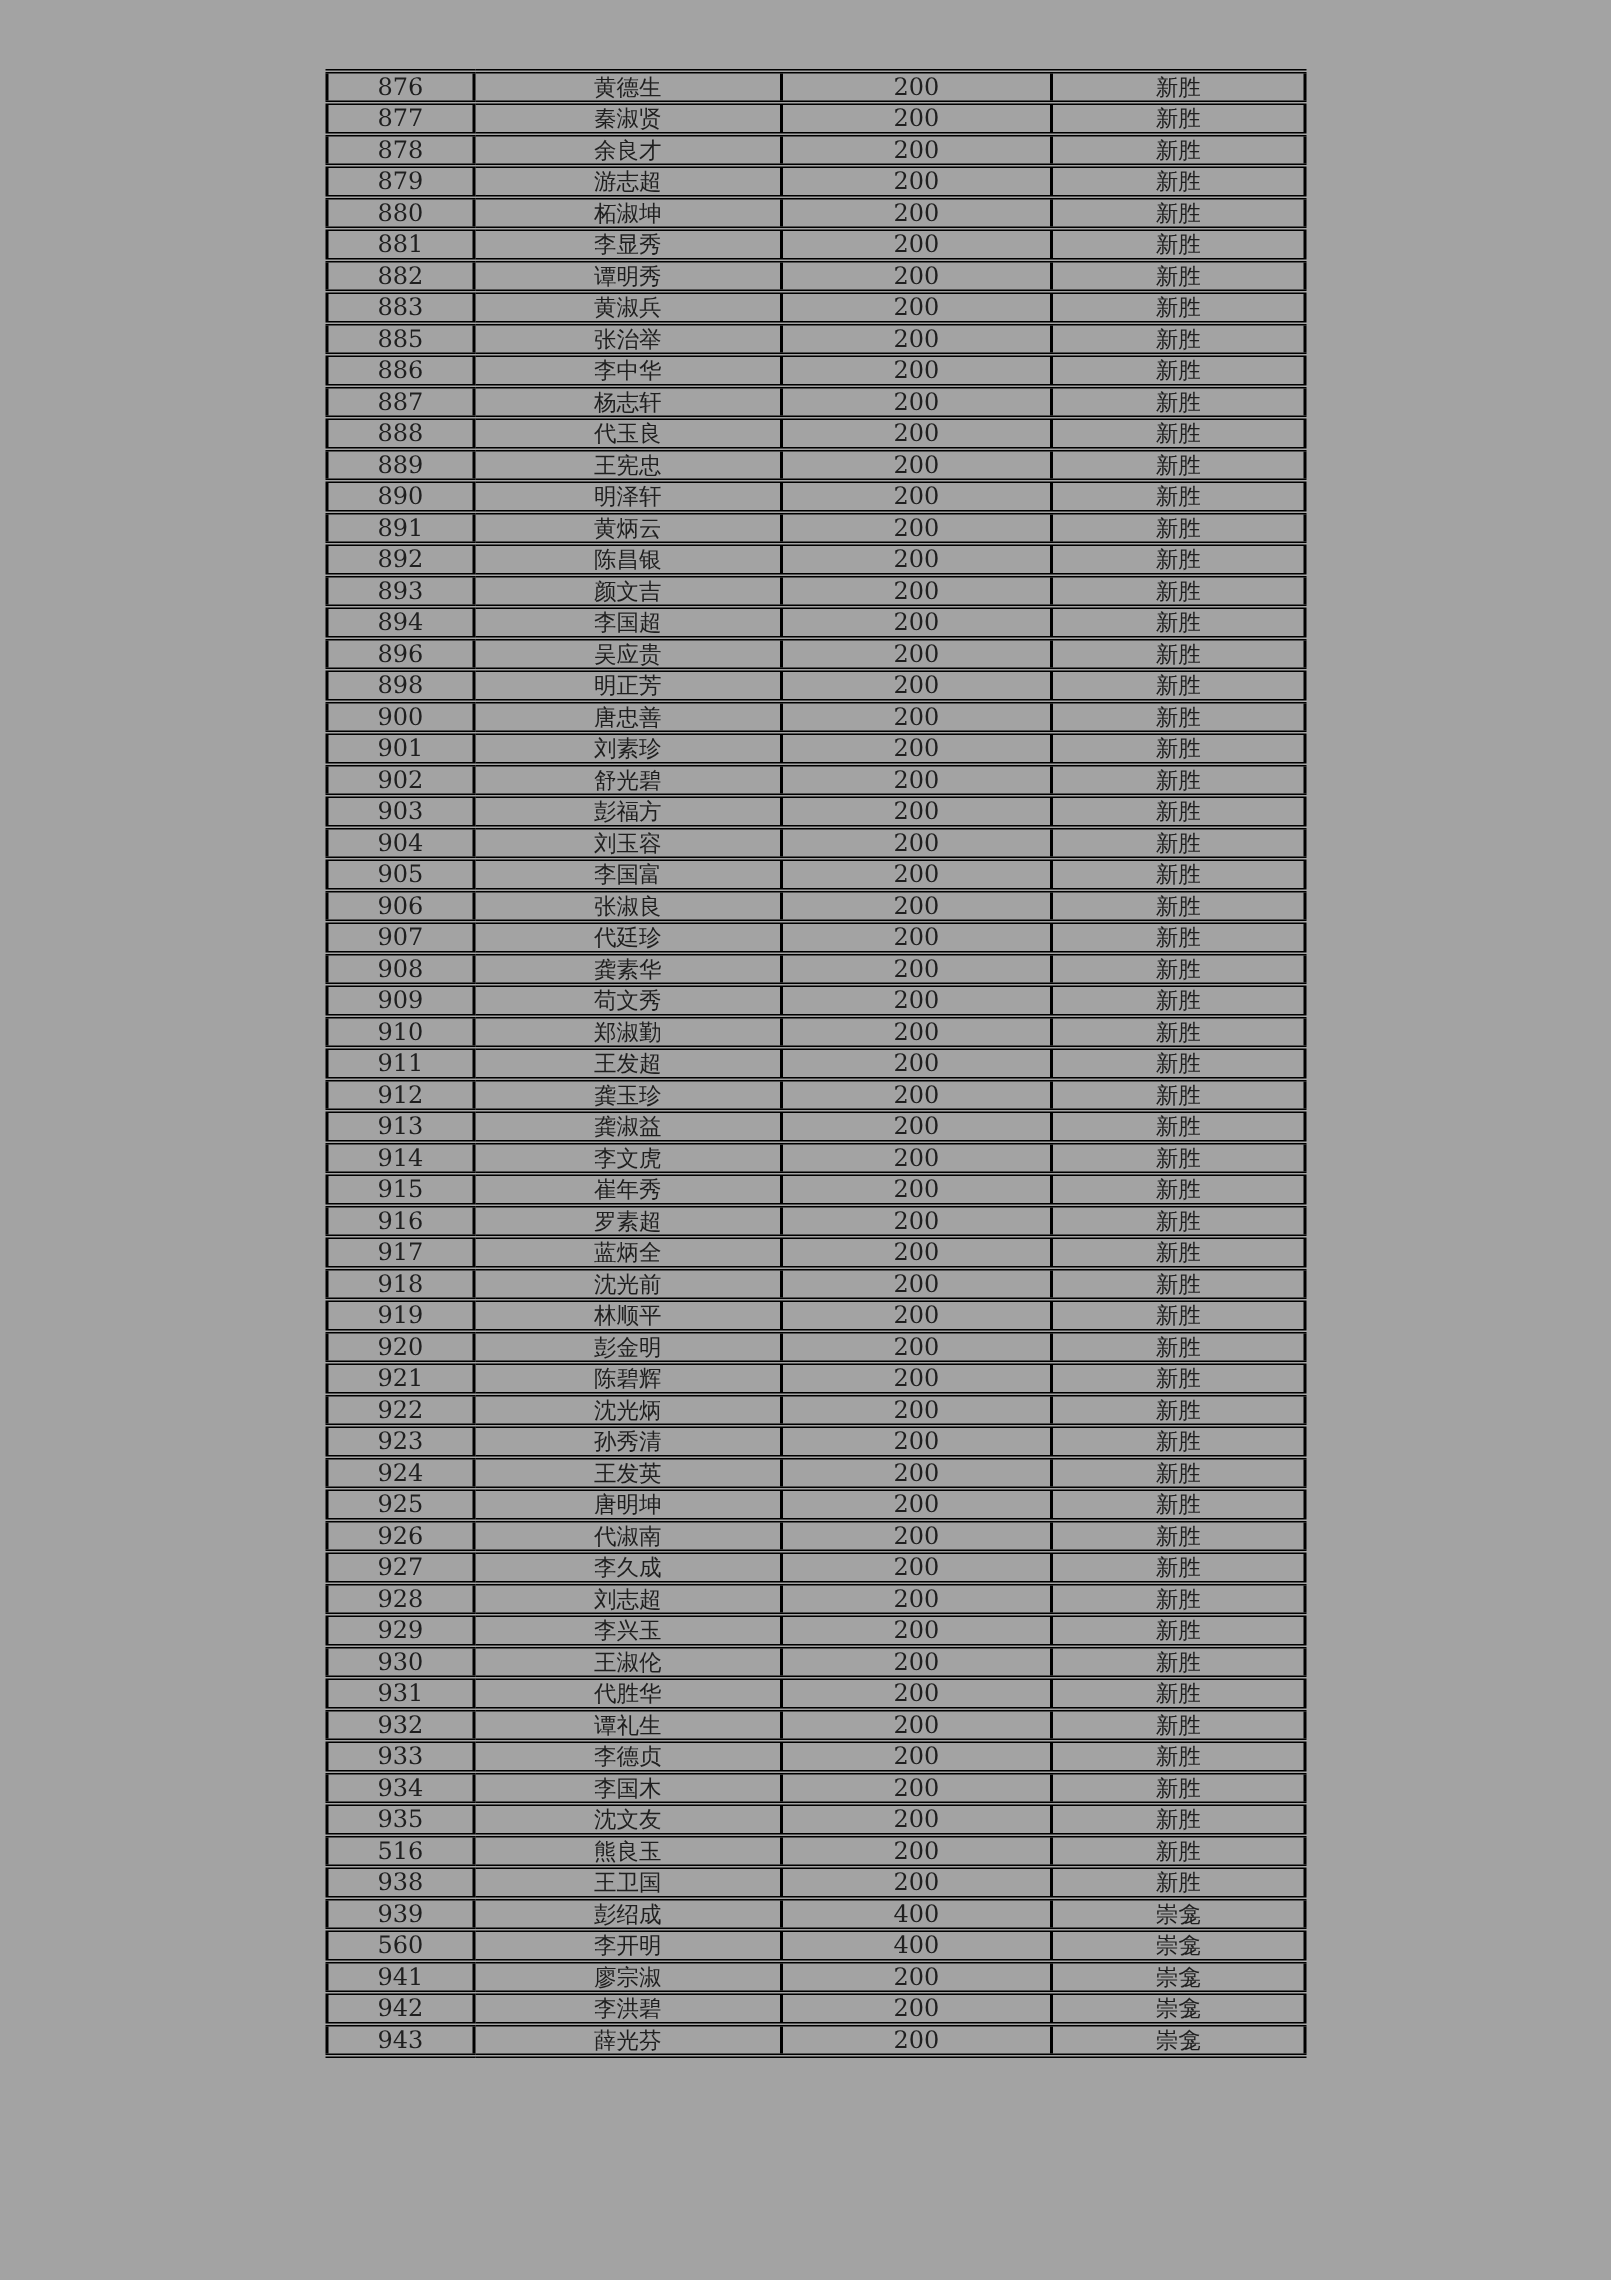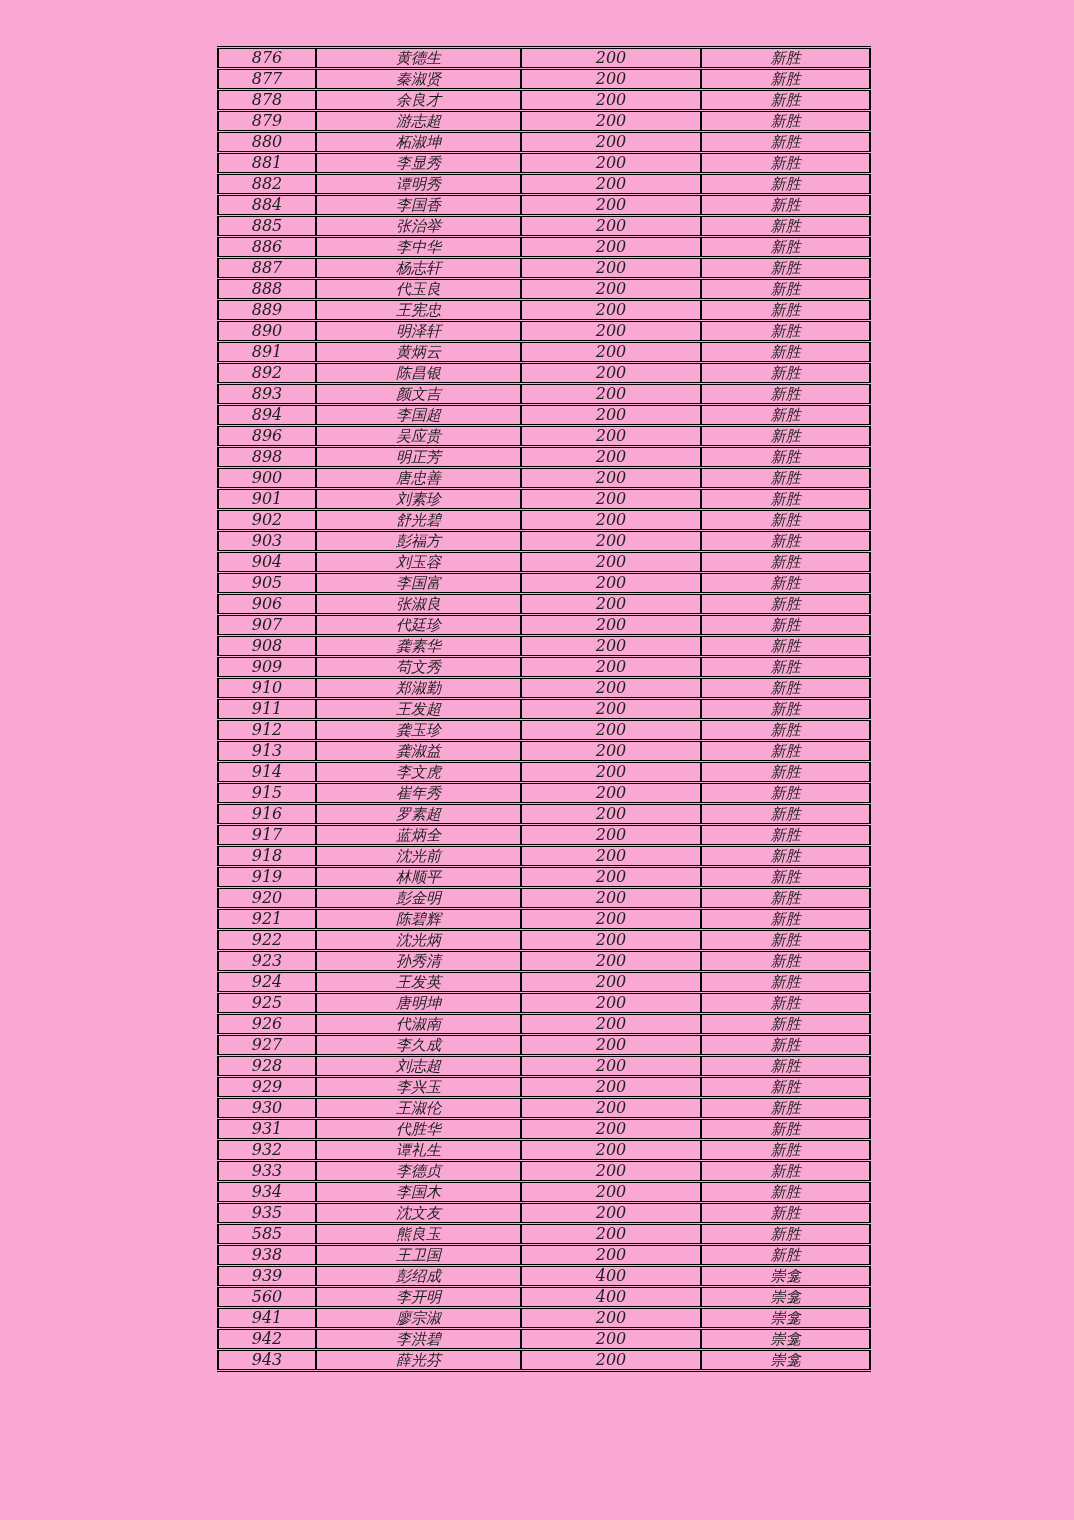--- a/index.html
+++ b/index.html
@@ -4,24 +4,23 @@
 <style>
   html, body {
     margin: 0;
     padding: 0;
     background: #ffffff;
   }
   .page {
     position: relative;
     width: 1074px;
     height: 1520px;
-    background: #f9a8d4;
+    background: #a3a3a3;
     overflow: hidden;
     font-family: "DejaVu Serif", "Liberation Serif", serif;
-    font-style: italic;
   }
   table.roster {
     position: absolute;
     left: 217px;
     top: 46px;
     width: 652px;
     border-collapse: collapse;
     table-layout: fixed;
   }
   table.roster col.c0 { width: 98px; }
@@ -103,27 +102,27 @@
     <td class="town">新胜</td>
   </tr>
 
   <tr>
     <td class="num">882</td>
     <td class="name">谭明秀</td>
     <td class="num">200</td>
     <td class="town">新胜</td>
   </tr>
 
-
-  <tr>
-    <td class="num">884</td>
-    <td class="name">李国香</td>
-    <td class="num">200</td>
-    <td class="town">新胜</td>
-  </tr>
+  <tr>
+    <td class="num">883</td>
+    <td class="name">黄淑兵</td>
+    <td class="num">200</td>
+    <td class="town">新胜</td>
+  </tr>
+
 
   <tr>
     <td class="num">885</td>
     <td class="name">张治举</td>
     <td class="num">200</td>
     <td class="town">新胜</td>
   </tr>
 
   <tr>
     <td class="num">886</td>
@@ -452,21 +451,21 @@
 
   <tr>
     <td class="num">935</td>
     <td class="name">沈文友</td>
     <td class="num">200</td>
     <td class="town">新胜</td>
   </tr>
 
 
   <tr>
-    <td class="num">585</td>
+    <td class="num">516</td>
     <td class="name">熊良玉</td>
     <td class="num">200</td>
     <td class="town">新胜</td>
   </tr>
 
   <tr>
     <td class="num">938</td>
     <td class="name">王卫国</td>
     <td class="num">200</td>
     <td class="town">新胜</td>

